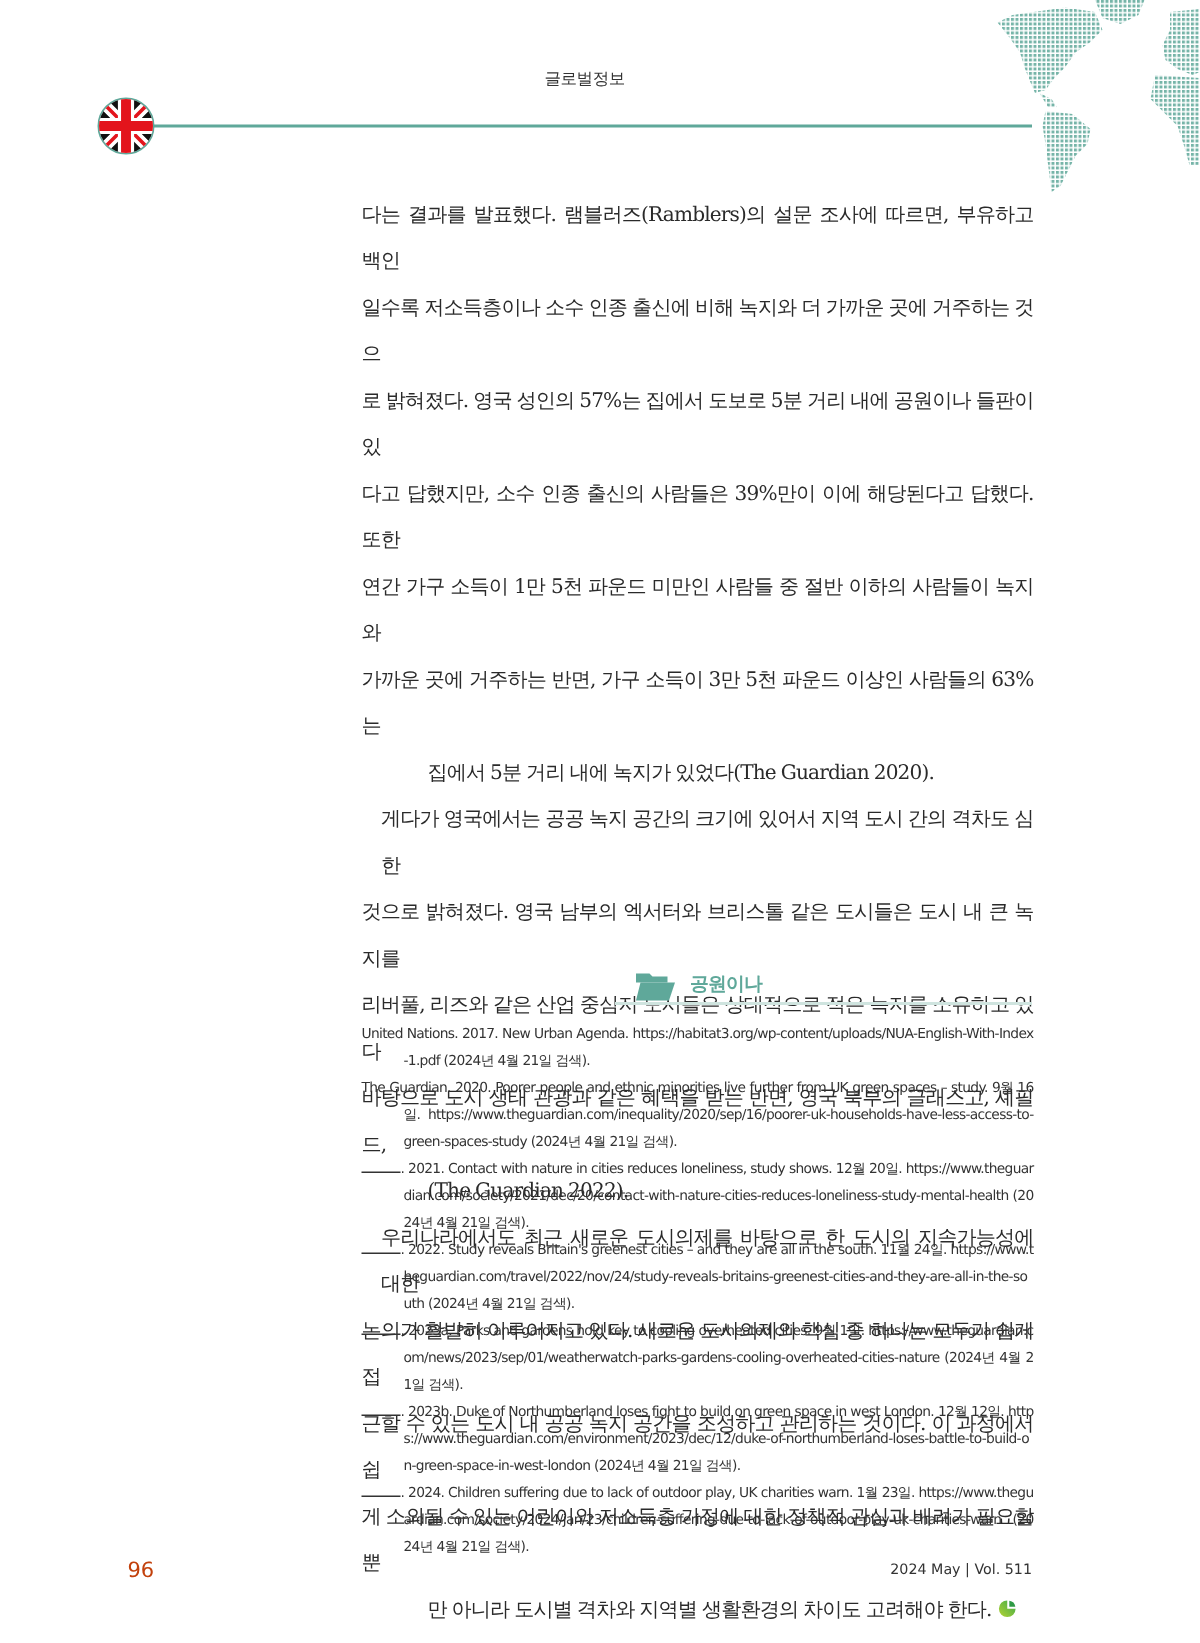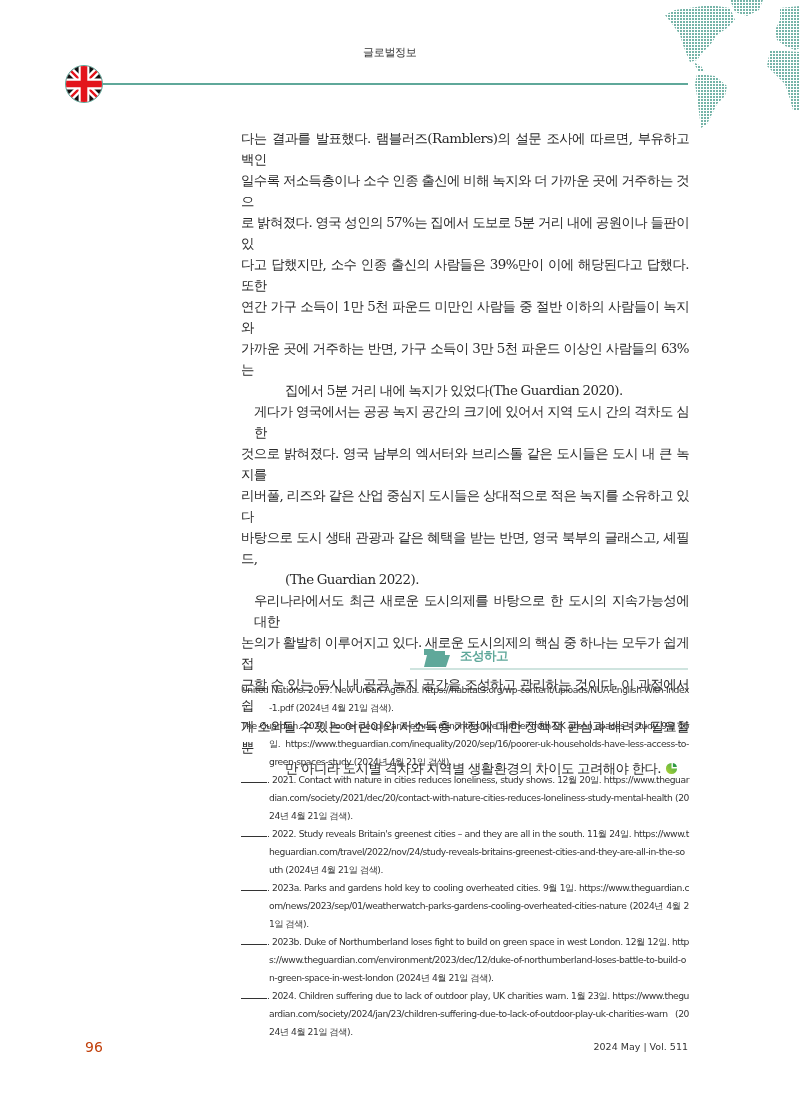--- a/index.html
+++ b/index.html
@@ -9,21 +9,21 @@
   .world-map { position: absolute; right: 0; top: 0; width: 165px; height: 130px; }
 
   .section-label { position: absolute; left: 363px; top: 45px; font-family: "DejaVu Sans", sans-serif;
                    font-size: 11px; color: #333; letter-spacing: -0.3px; }
 
   .header-rule { position: absolute; left: 100px; top: 83px; width: 588px; height: 2px; background: #5fa89a; }
   .flag { position: absolute; left: 65px; top: 65px; width: 38px; height: 38px; border-radius: 50%;
           overflow: hidden; border: 1px solid #5fa89a; box-sizing: border-box; }
 
   .body-text { position: absolute; left: 241px; top: 128px; width: 448px; font-size: 13.4px;
-               line-height: 21px; letter-spacing: -0.55px; word-spacing: -0.5px; color: #2a2a2a; }
+               line-height: 31px; letter-spacing: -0.55px; word-spacing: -0.5px; color: #2a2a2a; }
   .body-text p { margin: 0; text-align: justify; text-align-last: justify; }
   .body-text p.last { text-align-last: left; margin-left: 44px; }
   .body-text .indent { padding-left: 13px; }
   .leaf-icon { display: inline-block; vertical-align: -2px; width: 13px; height: 13px; margin-left: 4px; }
 
   .ref-heading { position: absolute; left: 410px; top: 645px; width: 278px; height: 24px; }
   .ref-heading .folder { position: absolute; left: 13px; top: 3px; width: 28px; height: 20px; }
   .ref-heading .title { position: absolute; left: 50px; top: 3px; font-family: "DejaVu Sans", sans-serif;
                         font-weight: bold; font-size: 12.5px; color: #5fa89a; letter-spacing: -0.5px; }
   .ref-heading .rule { position: absolute; left: 0; right: 0; top: 23px; height: 2px; background: #cfe4df; }
@@ -110,21 +110,21 @@
         <path d="M8.5,1.2 A5,5 0 0 1 12.8,5.5 L8.5,5.5 Z" fill="#2e9a45"></path>
       </svg></p>
   </div>
 </div>
 
 <div class="ref-heading">
   <svg class="folder" viewBox="0 0 28 20" xmlns="http://www.w3.org/2000/svg">
     <path d="M1,1 H10 L12,3 H22 V7 H1 Z" fill="#5fa89a"></path>
     <path d="M4,7 H27 L23,19 H1 Z" fill="#5fa89a"></path>
   </svg>
-  <span class="title">조성하고</span>
+  <span class="title">공원이나</span>
   <div class="rule"></div>
 </div>
 
 <div class="refs">
   <div class="ref"><span>United Nations.</span><span> 2017. New Urban Agenda. https://habitat3.org/wp-content/uploads/NUA-English-With-Index-1.pdf (2024년 4월 21일 검색).</span></div>
   <div class="ref"><span>The Guardian.</span><span> 2020. Poorer people and ethnic minorities live further from UK green spaces – study. 9월 16일. https://www.theguardian.com/inequality/2020/sep/16/poorer-uk-households-have-less-access-to-green-spaces-study (2024년 4월 21일 검색).</span></div>
   <div class="ref"><span class="dash"></span><span>. 2021. Contact with nature in cities reduces loneliness, study shows. 12월 20일. https://www.theguardian.com/society/2021/dec/20/contact-with-nature-cities-reduces-loneliness-study-mental-health (2024년 4월 21일 검색).</span></div>
   <div class="ref"><span class="dash"></span><span>. 2022. Study reveals Britain's greenest cities – and they are all in the south. 11월 24일. https://www.theguardian.com/travel/2022/nov/24/study-reveals-britains-greenest-cities-and-they-are-all-in-the-south (2024년 4월 21일 검색).</span></div>
   <div class="ref"><span class="dash"></span><span>. 2023a. Parks and gardens hold key to cooling overheated cities. 9월 1일. https://www.theguardian.com/news/2023/sep/01/weatherwatch-parks-gardens-cooling-overheated-cities-nature (2024년 4월 21일 검색).</span></div>
   <div class="ref"><span class="dash"></span><span>. 2023b. Duke of Northumberland loses fight to build on green space in west London. 12월 12일. https://www.theguardian.com/environment/2023/dec/12/duke-of-northumberland-loses-battle-to-build-on-green-space-in-west-london (2024년 4월 21일 검색).</span></div>

